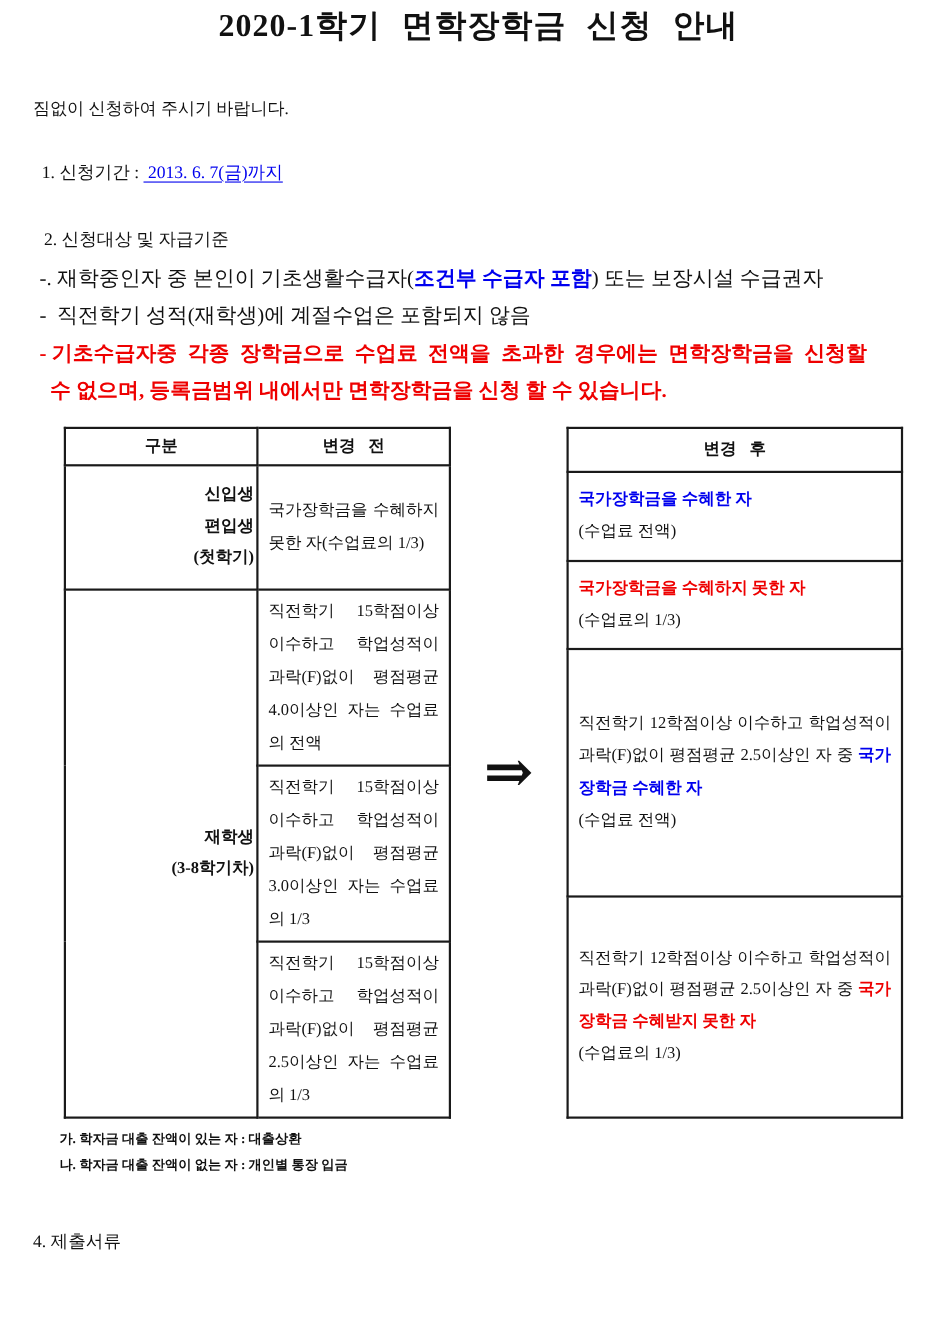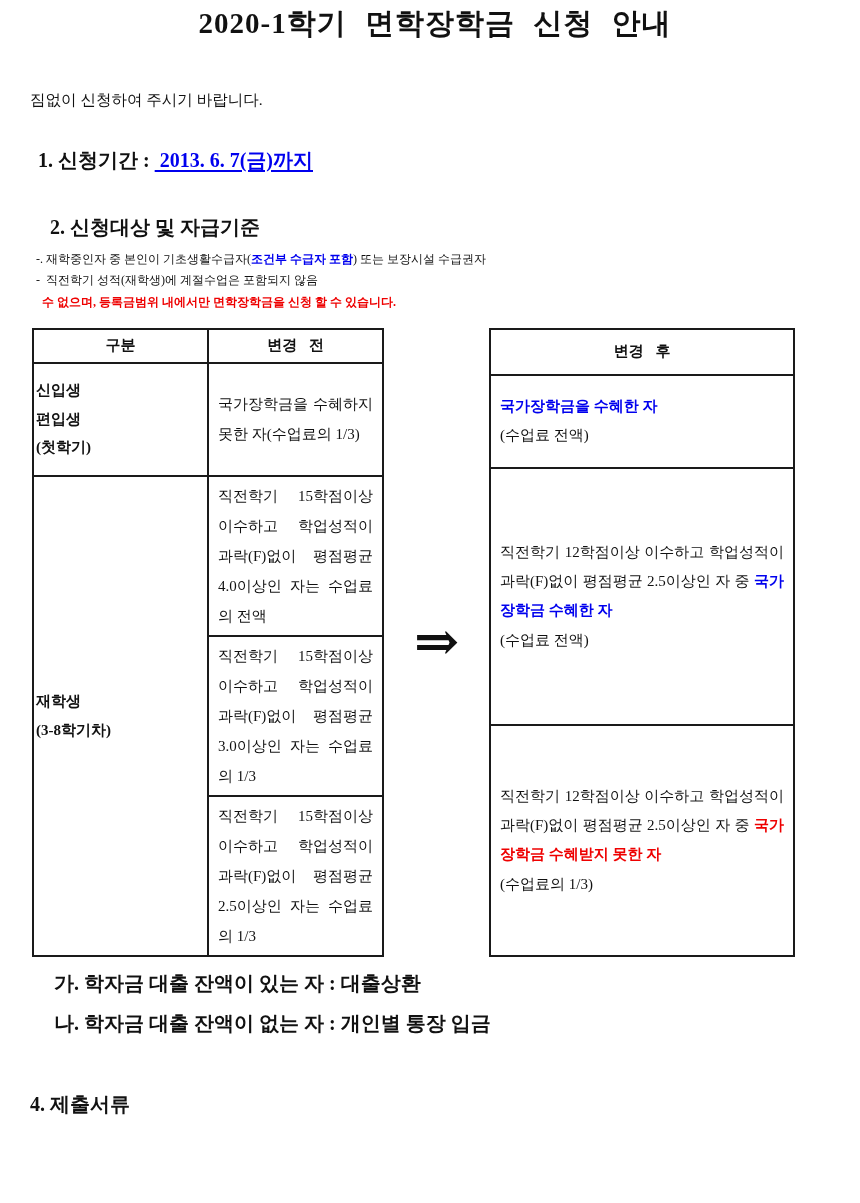--- a/index.html
+++ b/index.html
@@ -15,58 +15,58 @@
   
   .title{
     text-align:center;font-size:29px;font-weight:bold;
     letter-spacing:1px;word-spacing:10px;margin-top:2px;
   }
 
   
   .intro{margin-top:44px;font-size:15.5px;line-height:1.6;}
 
   
-  .sec{font-size:20px;font-weight:bold;}
+  .sec{font-size:16px;font-weight:normal;}
   .sec1{margin-top:34px;margin-left:8px;}
-  .sec2{margin-top:40px;margin-left:20px;}
+  .sec2{margin-top:40px;margin-left:10px;}
   .blue{color:#0000ee;}
   .red{color:#ee0000;}
   .u{text-decoration:underline;text-underline-offset:3px;}
-  .bullets{margin-top:8px;font-size:12px;line-height:1.8;}
+  .bullets{margin-top:8px;font-size:19px;line-height:1.8;}
   .bullet{margin-left:6px;}
   .bullet-red{font-weight:bold;}
 
   
-  .tablezone{display:flex;margin-top:14px;margin-left:2px;align-items:stretch;}
+  .tablezone{display:flex;margin-top:14px;margin-left:28px;align-items:stretch;}
   table{border-collapse:collapse;table-layout:fixed;}
   table,td,th{border:2px solid #1a1a1a;}
   td,th{font-size:15px;padding:4px 9px;vertical-align:middle;}
   th{font-weight:bold;text-align:center;height:28px;padding:2px;word-spacing:8px;}
   .t-before{width:352px;}
-  .t-before .c-label{width:108px;text-align:left;font-weight:bold;line-height:1.9;padding:2px;}
+  .t-before .c-label{width:108px;text-align:right;font-weight:bold;line-height:1.9;padding:2px;}
   .t-before .c-body{text-align:justify;line-height:2.0;}
   .r-top{height:113px;}
   .r-a{height:126px;}
   .r-b{height:124px;}
   .r-c{height:110px;}
   .arrowbox{
     width:105px;display:flex;align-items:center;justify-content:center;
     font-size:54px;font-weight:bold;line-height:1;
   }
   .t-after{width:306px;}
   .t-after td{text-align:justify;line-height:1.95;}
   .ra-1a{height:54px;}
   .ra-1b{height:57px;}
   .ra-2{height:190px;}
   .ra-3{height:170px;}
   .cellmain{font-weight:bold;}
 
   
   .sec3{margin-top:34px;}
-  .sec3-items{margin-top:6px;padding-left:24px;font-size:20px;font-weight:bold;line-height:2.0;}
+  .sec3-items{margin-top:6px;padding-left:24px;font-size:12px;font-weight:bold;line-height:2.0;}
 
   
   .sec4{margin-top:48px;}
 </style>
 </head>
 <body>
 
 <div class="doc">
 
   <div class="title">2020-1학기  면학장학금  신청  안내</div>
@@ -80,20 +80,21 @@
   </div>
 
   <div class="sec sec2">2. 신청대상 및 자급기준</div>
 
   <div class="bullets">
     <div class="bullet">
       <span>-. 재학중인자 중 본인이 기초생활수급자(</span><span class="blue cellmain">조건부 수급자 포함</span><span>) 또는 보장시설 수급권자</span>
     </div>
     <div class="bullet pre">-  직전학기 성적(재학생)에 계절수업은 포함되지 않음</div>
     <div class="bullet bullet-red red">
+      <div class="pre">- 기초수급자중  각종  장학금으로  수업료  전액을  초과한  경우에는  면학장학금을  신청할</div>
       <div class="pre">  수 없으며, 등록금범위 내에서만 면학장학금을 신청 할 수 있습니다.</div>
     </div>
   </div>
 
   <div class="tablezone">
 
     <table class="t-before">
       <tbody>
           <tr>
         <th>구분</th>
@@ -129,20 +130,26 @@
       <tbody>
           <tr>
         <th>변경 후</th>
       </tr>
       <tr class="ra-1a">
         <td>
           <div class="blue cellmain">국가장학금을 수혜한 자</div>
           <div>(수업료 전액)</div>
         </td>
       </tr>
+      <tr class="ra-1b">
+        <td>
+          <div class="red cellmain">국가장학금을 수혜하지 못한 자</div>
+          <div>(수업료의 1/3)</div>
+        </td>
+      </tr>
       <tr class="ra-2">
         <td>
           <span>직전학기  12학점이상  이수하고  학업성적이  과락(F)없이  평점평균  2.5이상인 자 중 </span><span class="blue cellmain">국가장학금 수혜한 자</span>
           <div>(수업료 전액)</div>
         </td>
       </tr>
       <tr class="ra-3">
         <td>
           <span>직전학기  12학점이상  이수하고  학업성적이  과락(F)없이  평점평균  2.5이상인 자 중 </span><span class="red cellmain">국가장학금 수혜받지 못한 자</span>
           <div>(수업료의 1/3)</div>

